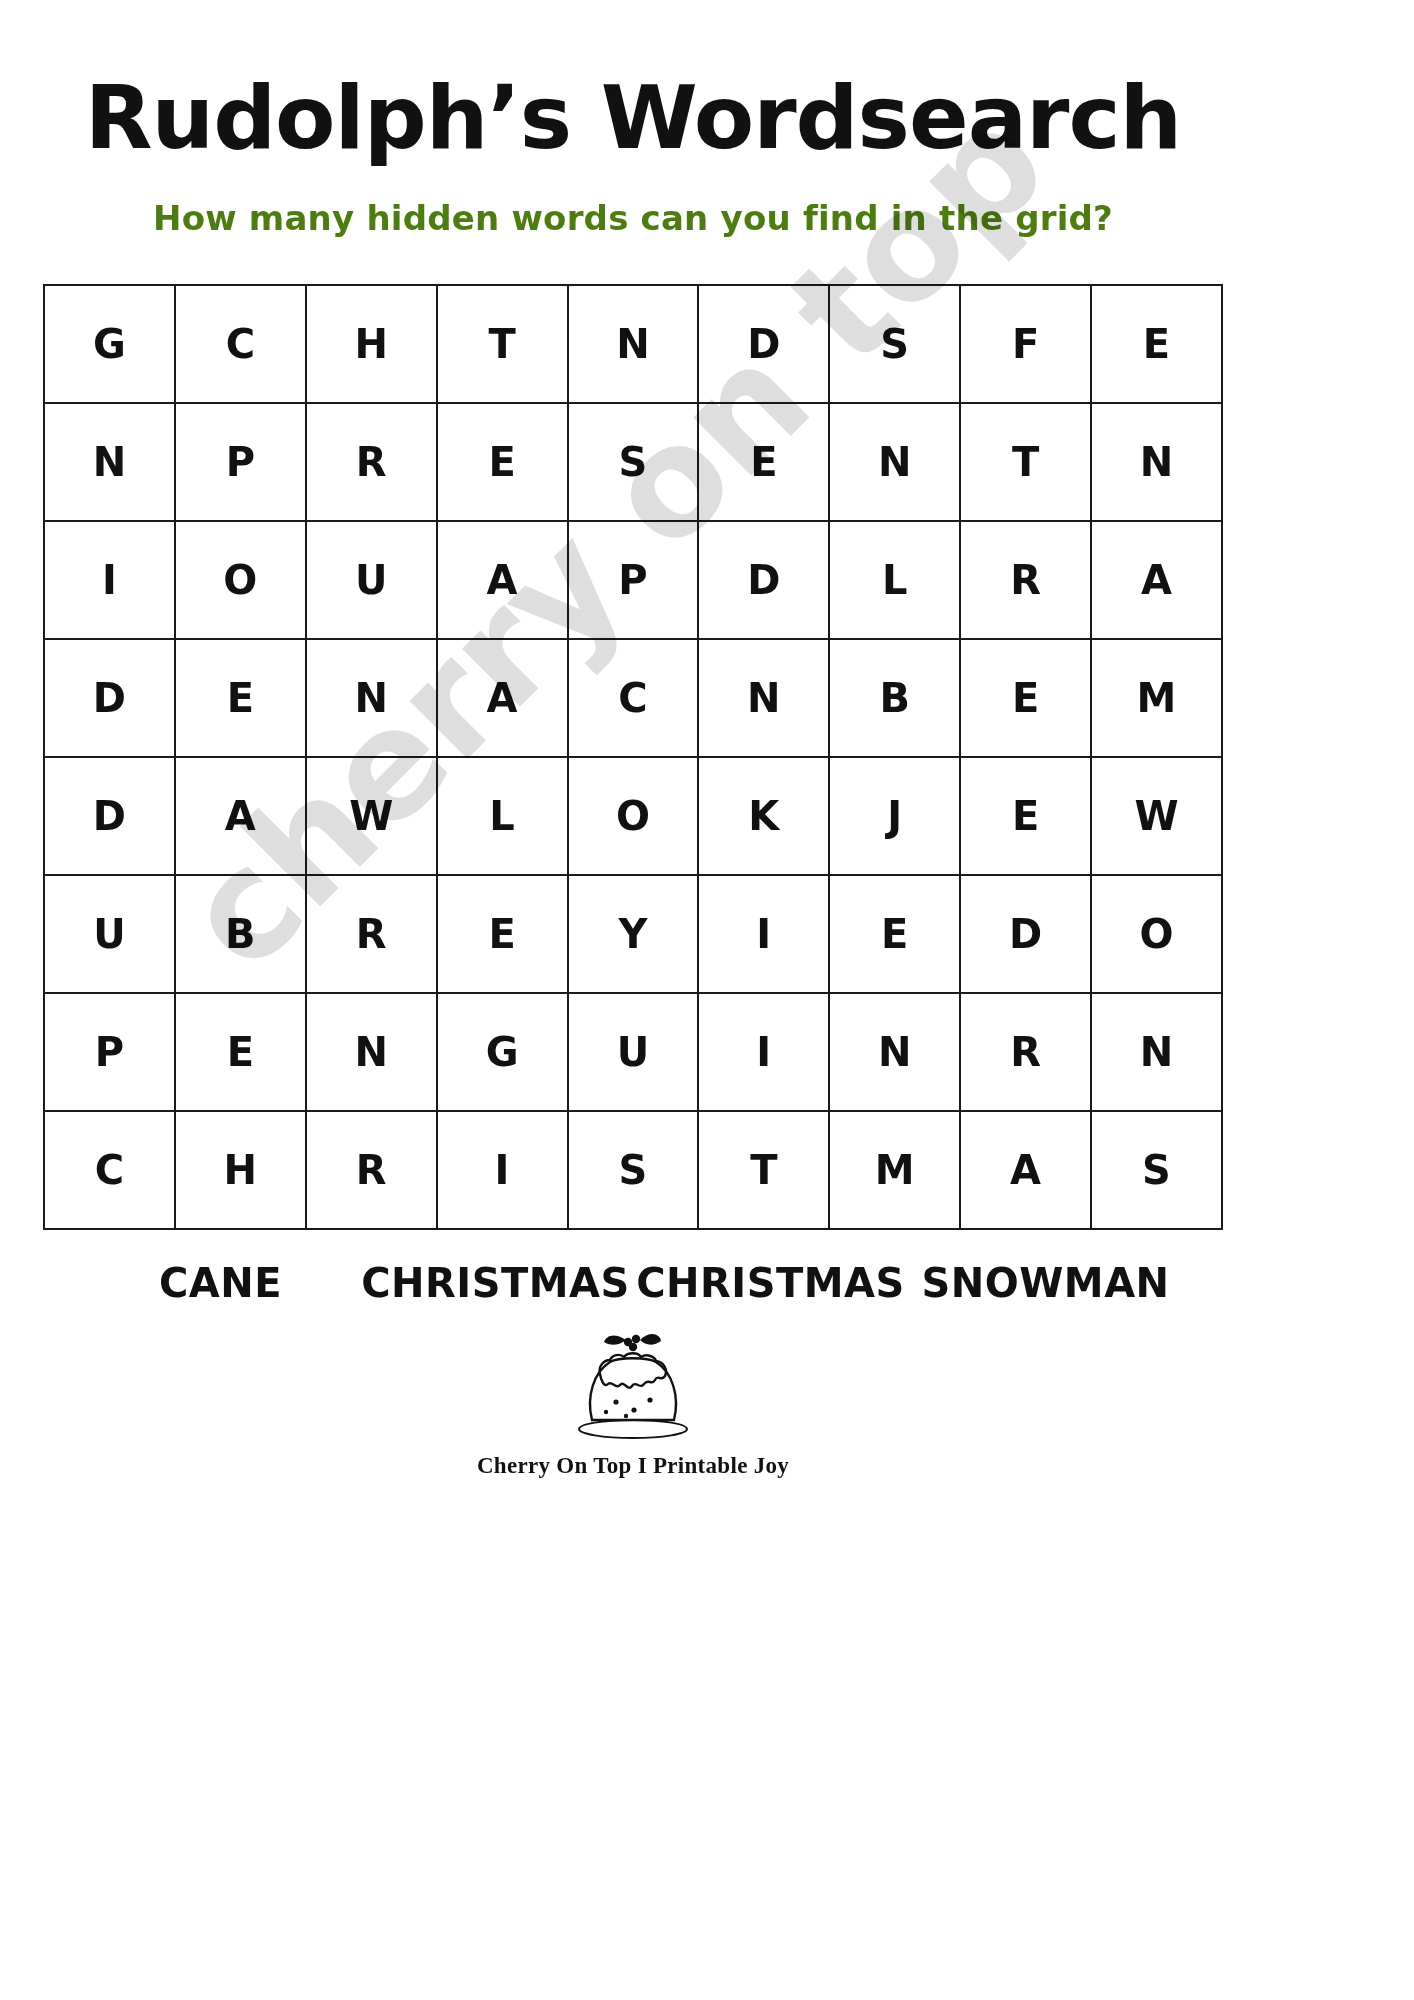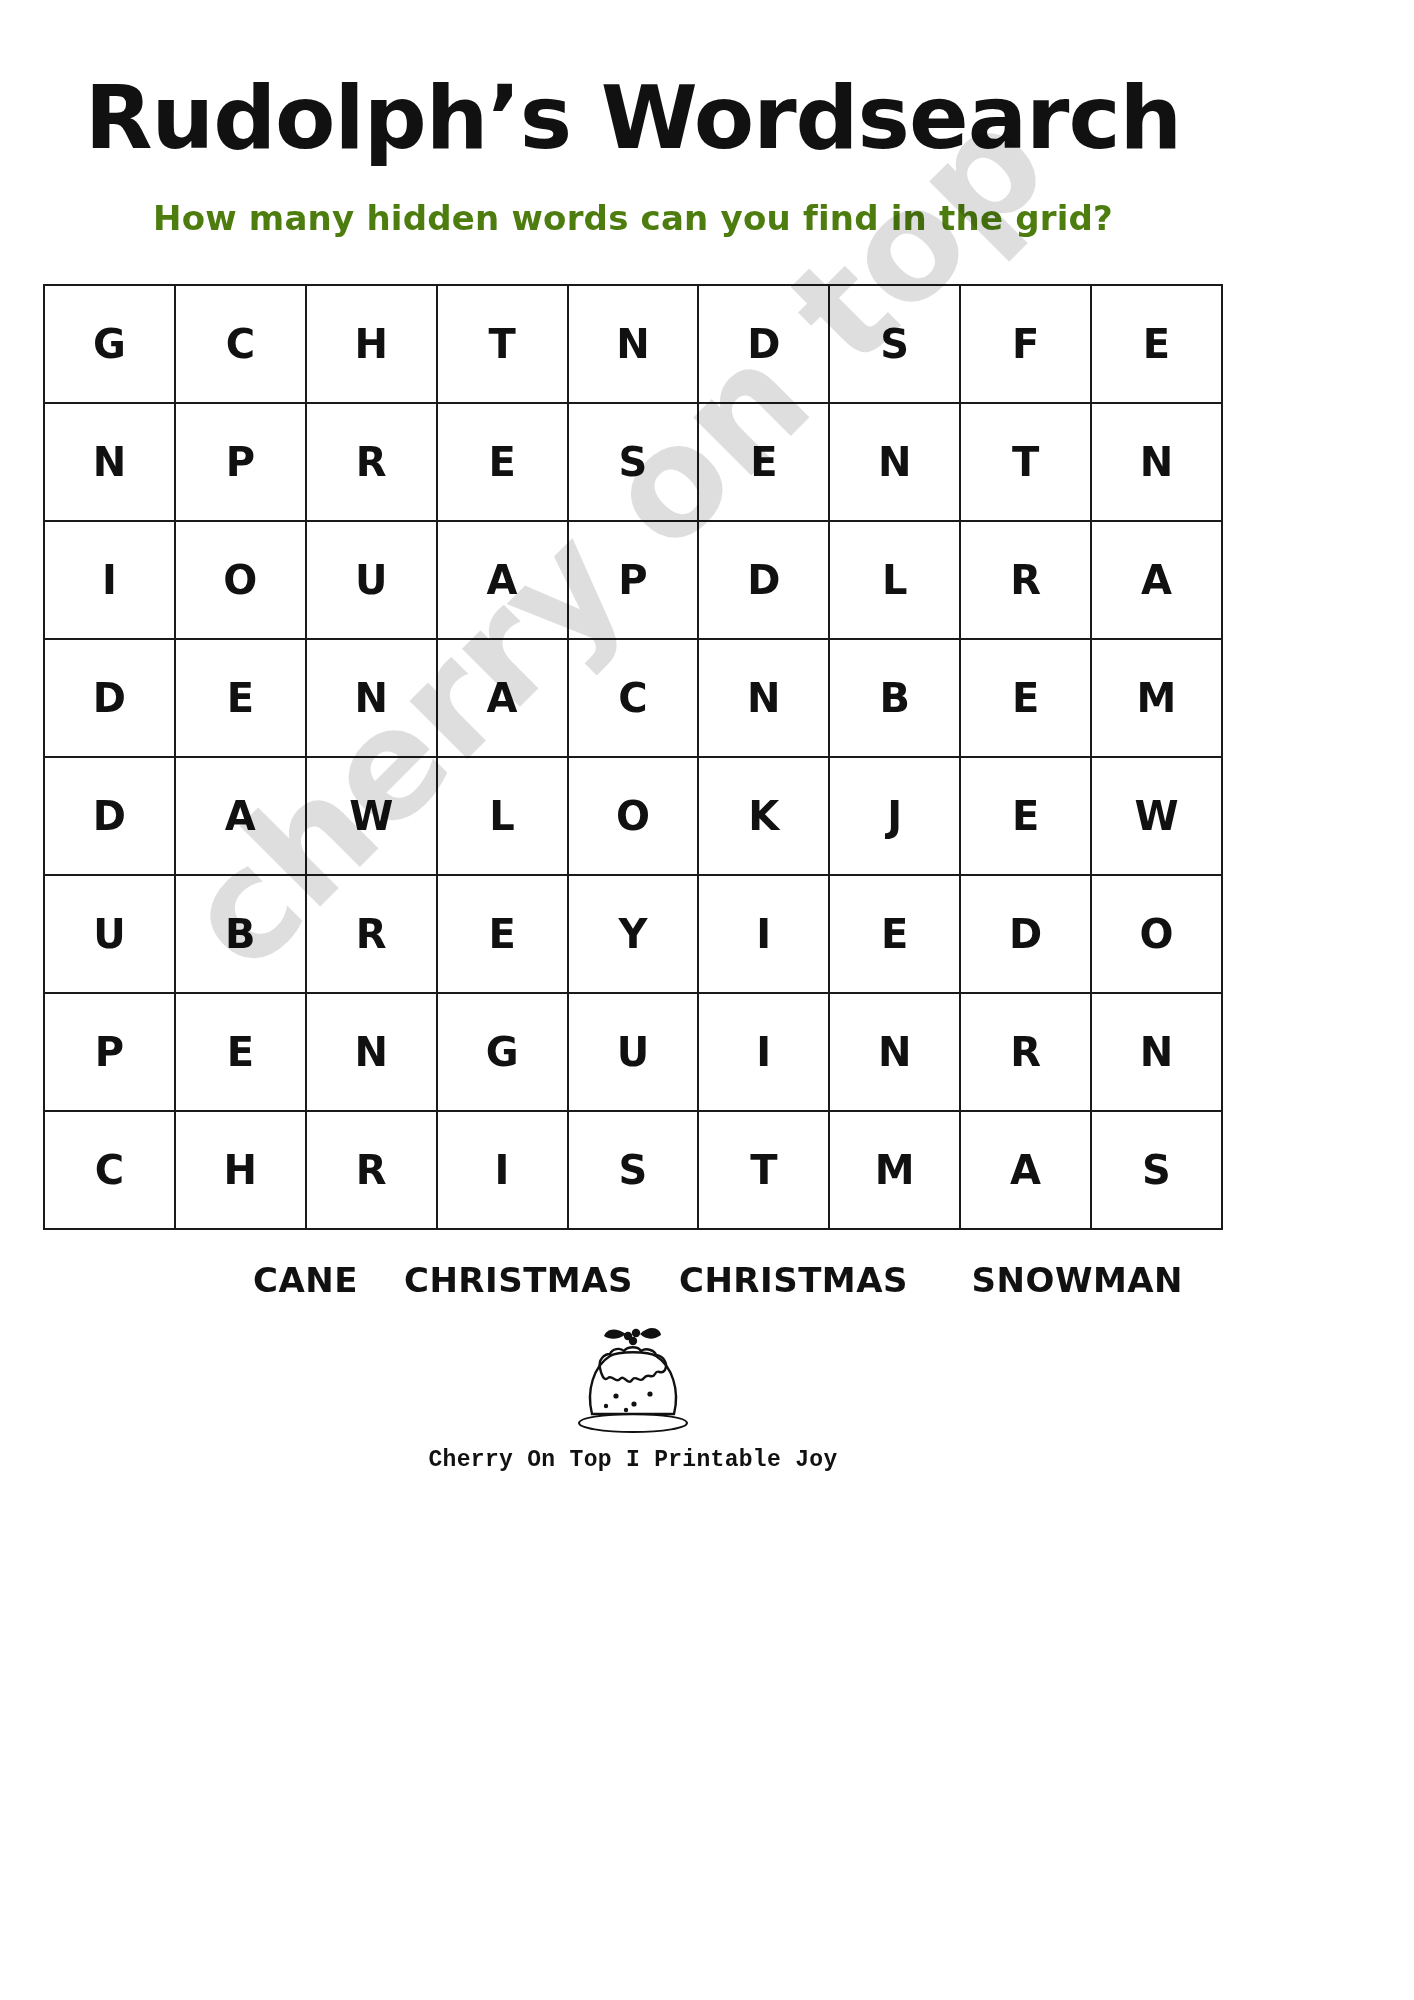--- a/index.html
+++ b/index.html
@@ -77,38 +77,38 @@
     display: flex;
     justify-content: space-between;
     align-items: center;
     margin-bottom: 16px;
     padding: 0 40px;
     box-sizing: border-box;
   }
   .word {
     font-family: "DejaVu Sans", sans-serif;
     font-weight: bold;
-    font-size: 34px;
+    font-size: 40px;
     color: #111111;
     letter-spacing: 0.5px;
     flex: 1 1 0;
-    text-align: right;
+    text-align: center;
   }
 
   
   .footer {
     margin-top: 8px;
     text-align: center;
   }
   .pudding {
     display: block;
     margin: 0 auto;
   }
   .footer-text {
-    font-family: Liberation Mono, monospace;
+    font-family: Liberation Serif, serif;
     font-weight: bold;
     font-size: 23px;
     color: #111111;
     margin-top: 6px;
     letter-spacing: 0.3px;
   }
 
   
   .watermark {
     position: absolute;

